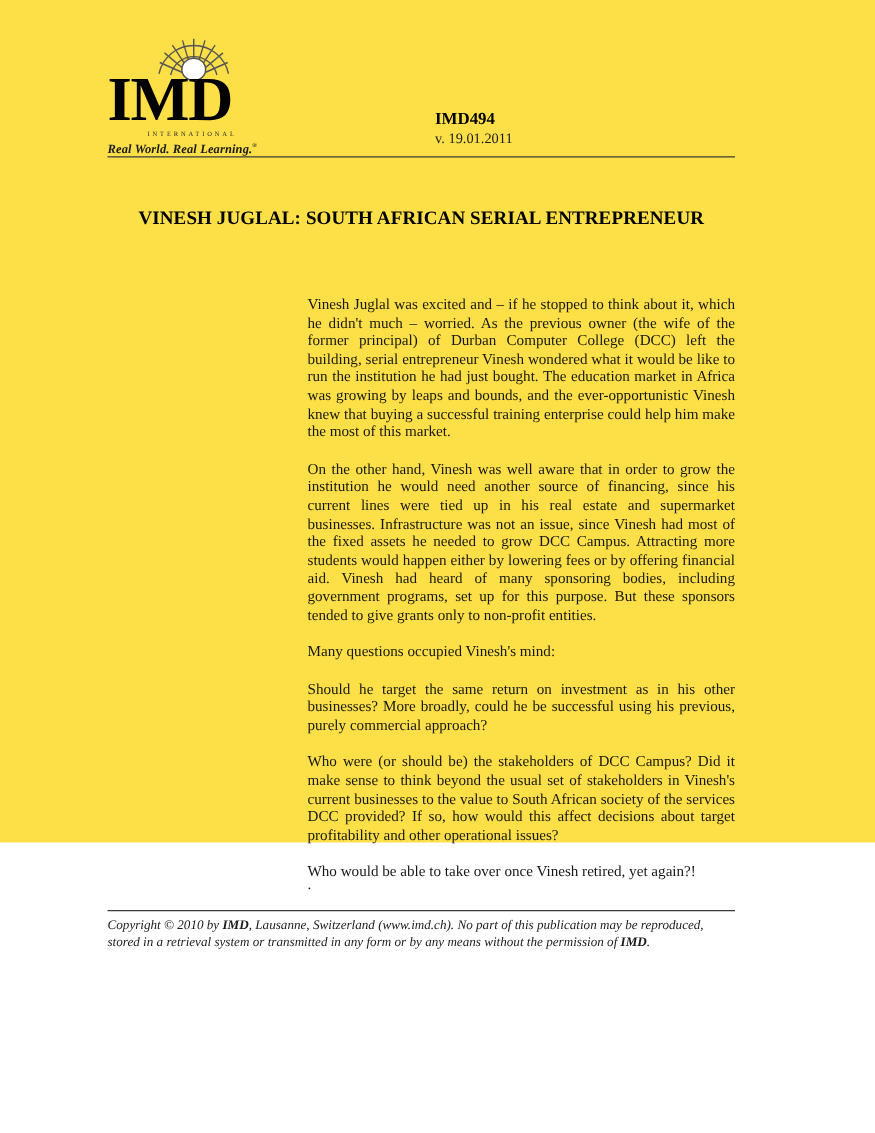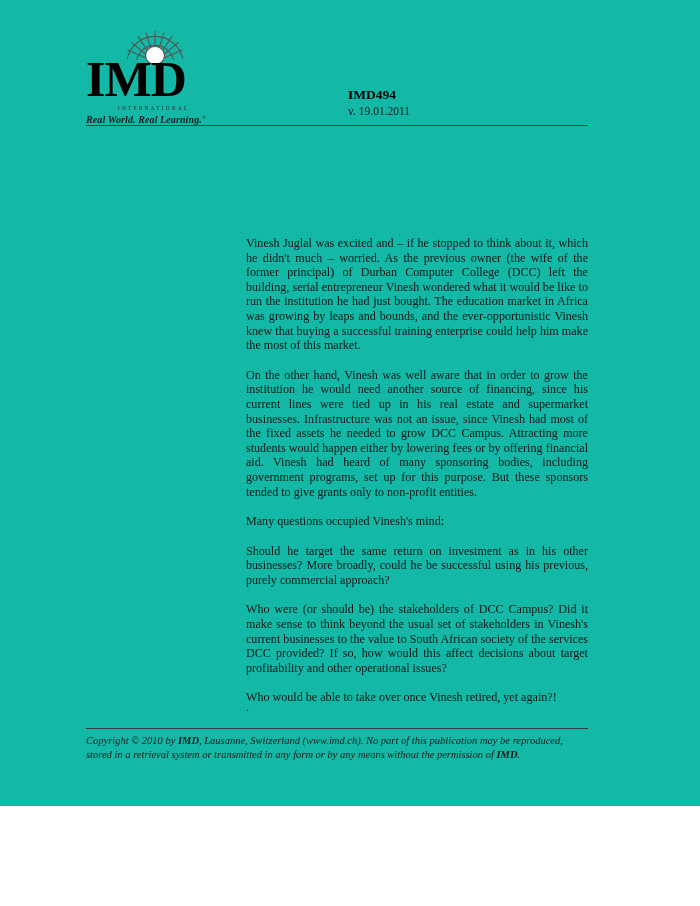--- a/index.html
+++ b/index.html
@@ -13,22 +13,22 @@
     font-family: "Liberation Serif", serif;
     color: #1a1a1a;
     position: relative;
     overflow: hidden;
   }
 
   .page {
     position: absolute;
     left: 0; top: 0;
     width: 700px;
-    height: 806px;
-    background: #14b8a6;
+    height: 674px;
+    background: #fde047;
   }
 
   
   .header {
     position: absolute;
     left: 86px;
     top: 28px;
     width: 502px;
     height: 100px;
   }
@@ -224,20 +224,21 @@
     </div>
 
     <div class="doc-meta">
       <div class="doc-code">IMD494</div>
       <div class="doc-version">v. 19.01.2011</div>
     </div>
   </div>
 
   <div class="rule-top"></div>
 
+  <div class="doc-title">VINESH JUGLAL: SOUTH AFRICAN SERIAL ENTREPRENEUR</div>
 
 
   <div class="body-col">
     <p>Vinesh Juglal was excited and – if he stopped to think about it, which he didn't much – worried. As the previous owner (the wife of the former principal) of Durban Computer College (DCC) left the building, serial entrepreneur Vinesh wondered what it would be like to run the institution he had just bought. The education market in Africa was growing by leaps and bounds, and the ever-opportunistic Vinesh knew that buying a successful training enterprise could help him make the most of this market.</p>
     <p>On the other hand, Vinesh was well aware that in order to grow the institution he would need another source of financing, since his current lines were tied up in his real estate and supermarket businesses. Infrastructure was not an issue, since Vinesh had most of the fixed assets he needed to grow DCC Campus. Attracting more students would happen either by lowering fees or by offering financial aid. Vinesh had heard of many sponsoring bodies, including government programs, set up for this purpose. But these sponsors tended to give grants only to non-profit entities.</p>
     <p>Many questions occupied Vinesh's mind:</p>
     <p>Should he target the same return on investment as in his other businesses? More broadly, could he be successful using his previous, purely commercial approach?</p>
     <p>Who were (or should be) the stakeholders of DCC Campus? Did it make sense to think beyond the usual set of stakeholders in Vinesh's current businesses to the value to South African society of the services DCC provided? If so, how would this affect decisions about target profitability and other operational issues?</p>
     <p class="last">Who would be able to take over once Vinesh retired, yet again?!</p>
   </div>

